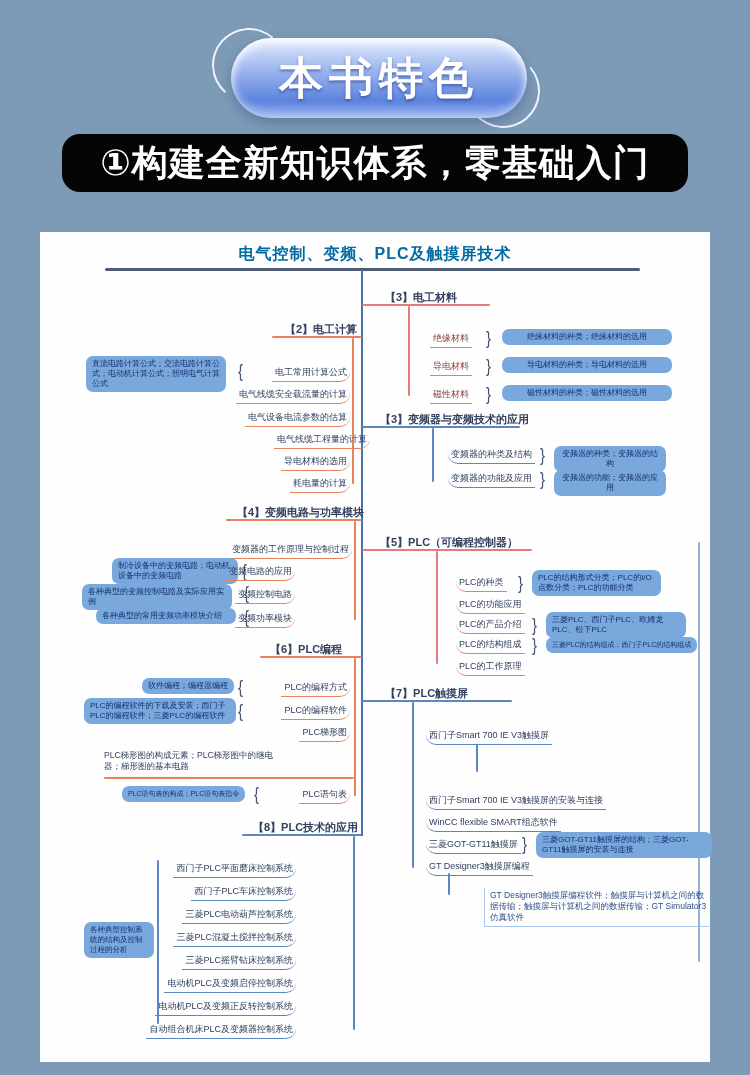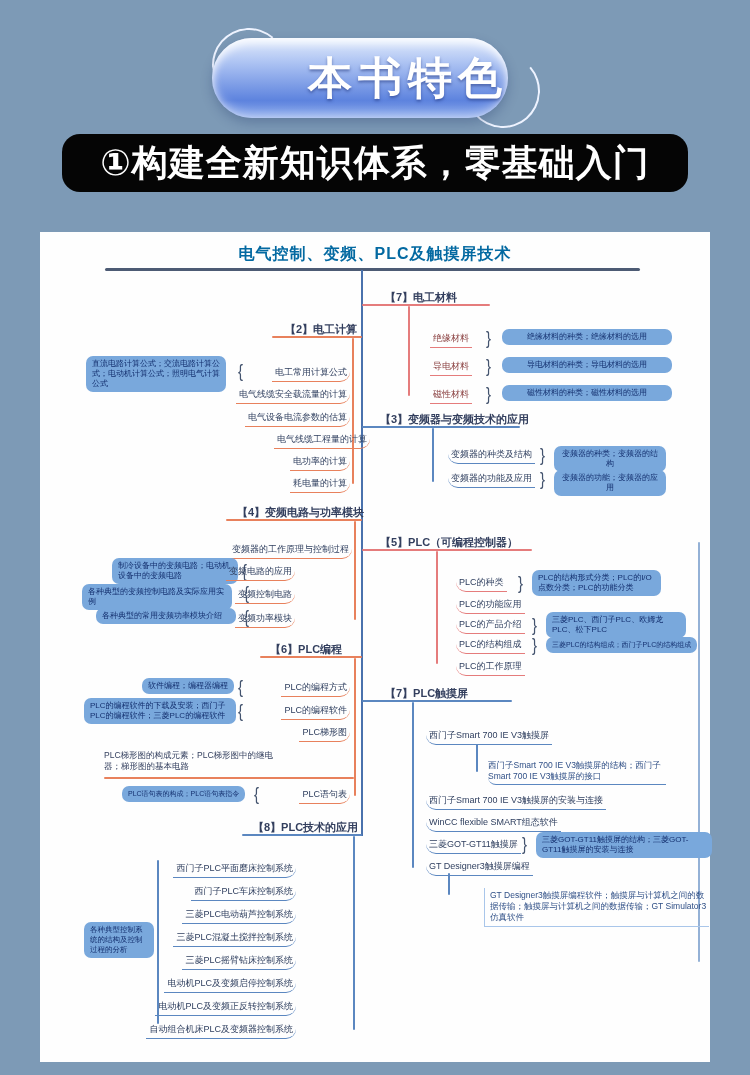--- a/index.html
+++ b/index.html
@@ -4,25 +4,25 @@
 <style>
   * { margin:0; padding:0; box-sizing:border-box; }
   html,body { width:750px; height:1075px; }
   body {
     position:relative; overflow:hidden;
     background:#7d9ab6;
     font-family:"Liberation Sans","DejaVu Sans",sans-serif;
   }
   
   .badge {
-    position:absolute; left:212px; top:38px; width:296px; height:80px;
+    position:absolute; left:231px; top:38px; width:296px; height:80px;
     border-radius:40px;
     background:linear-gradient(180deg,#e3ecfc 0%,#aec4f3 30%,#5d83de 78%,#8aa9ec 100%);
     box-shadow:0 5px 12px rgba(25,45,100,.28), inset 0 5px 8px rgba(255,255,255,.85), inset 0 -5px 10px rgba(255,255,255,.35);
-    display:flex; align-items:center; justify-content:flex-end;
+    display:flex; align-items:center; justify-content:center;
   }
   .badge-text { font-size:44px; font-weight:bold; color:#fff; letter-spacing:6px;
     text-shadow:0 2px 3px rgba(35,55,125,.55); }
   .arc { position:absolute; width:74px; height:74px; border-radius:50%; border:2px solid #eef3ff; }
   .arc-tl { left:212px; top:28px; border-color:#eef3ff transparent transparent #eef3ff; transform:rotate(-4deg); }
   .arc-br { left:466px; top:54px; border-color:transparent #eef3ff #eef3ff transparent; transform:rotate(4deg); }
   .banner {
     position:absolute; left:62px; top:134px; width:626px; height:58px;
     background:#050505; border-radius:18px;
     display:flex; align-items:center; justify-content:center;
@@ -67,21 +67,21 @@
 <div class="banner">
   <span class="banner-text">①构建全新知识体系，零基础入门</span>
 </div>
 
 <div class="panel">
   <div class="map-title">电气控制、变频、PLC及触摸屏技术</div>
   <div class="title-rule"></div>
   <div class="spine"></div>
   <div class="rail blue" style="left:658px;top:310px;height:420px;opacity:.65"></div>
 
-  <div class="blabel" style="left:345px;top:58px">【7】电工材料</div>
+  <div class="blabel" style="left:345px;top:58px">【3】电工材料</div>
   <div class="rule red" style="left:322px;top:72px;width:128px"></div>
   <div class="rail red" style="left:368px;top:74px;height:90px"></div>
   <div class="mat" style="left:390px;top:100px">绝缘材料</div>
   <span class="brc brc-r" style="left:446px;top:97px"></span>
   <div class="box c" style="left:462px;top:97px;width:170px">绝缘材料的种类；绝缘材料的选用</div>
   <div class="mat" style="left:390px;top:128px">导电材料</div>
   <span class="brc brc-r" style="left:446px;top:125px"></span>
   <div class="box c" style="left:462px;top:125px;width:170px">导电材料的种类；导电材料的选用</div>
   <div class="mat" style="left:390px;top:156px">磁性材料</div>
   <span class="brc brc-r" style="left:446px;top:153px"></span>
@@ -89,21 +89,21 @@
 
   <div class="blabel" style="left:245px;top:90px">【2】电工计算</div>
   <div class="rule orange" style="left:232px;top:104px;width:90px"></div>
   <div class="rail orange" style="left:312px;top:106px;height:146px"></div>
   <div class="box" style="left:46px;top:124px;width:140px">直流电路计算公式；交流电路计算公式；电动机计算公式；照明电气计算公式</div>
   <span class="brc brc-l" style="left:198px;top:130px"></span>
   <div class="item orange l" style="right:360px;top:134px">电工常用计算公式</div>
   <div class="item orange l" style="right:360px;top:156px">电气线缆安全载流量的计算</div>
   <div class="item orange l" style="right:360px;top:179px">电气设备电流参数的估算</div>
   <div class="item orange l" style="right:340px;top:201px">电气线缆工程量的计算</div>
-  <div class="item orange l" style="right:360px;top:223px">电功率的计算</div>
+  <div class="item orange l" style="right:360px;top:223px">导电材料的选用</div>
   <div class="item orange l" style="right:360px;top:245px">耗电量的计算</div>
 
   <div class="blabel" style="left:340px;top:180px">【3】变频器与变频技术的应用</div>
   <div class="rule blue" style="left:322px;top:194px;width:158px"></div>
   <div class="rail blue" style="left:392px;top:196px;height:54px"></div>
   <div class="item blue r" style="left:408px;top:216px">变频器的种类及结构</div>
   <span class="brc brc-r" style="left:500px;top:214px"></span>
   <div class="box c" style="left:514px;top:214px;width:112px">变频器的种类；变频器的结构</div>
   <div class="item blue r" style="left:408px;top:240px">变频器的功能及应用</div>
   <span class="brc brc-r" style="left:500px;top:238px"></span>
@@ -152,21 +152,20 @@
   <div class="rule orange" style="left:64px;top:545px;width:250px"></div>
   <div class="box sm" style="left:82px;top:554px">PLC语句表的构成；PLC语句表指令</div>
   <span class="brc brc-l" style="left:214px;top:553px"></span>
   <div class="item orange l" style="right:360px;top:556px">PLC语句表</div>
 
   <div class="blabel" style="left:345px;top:454px">【7】PLC触摸屏</div>
   <div class="rule blue" style="left:322px;top:468px;width:150px"></div>
   <div class="rail blue" style="left:372px;top:470px;height:166px"></div>
   <div class="item blue r" style="left:386px;top:497px">西门子Smart 700 IE V3触摸屏</div>
   <div class="rail blue" style="left:436px;top:512px;height:28px"></div>
-  <div class="btext u" style="left:448px;top:528px;width:178px">西门子Smart 700 IE V3触摸屏的结构；西门子Smart 700 IE V3触摸屏的接口</div>
   <div class="item blue r" style="left:386px;top:562px">西门子Smart 700 IE V3触摸屏的安装与连接</div>
   <div class="item blue r" style="left:386px;top:584px">WinCC flexible SMART组态软件</div>
   <div class="item blue r" style="left:386px;top:606px">三菱GOT-GT11触摸屏</div>
   <span class="brc brc-r" style="left:482px;top:603px"></span>
   <div class="box" style="left:496px;top:600px;width:176px">三菱GOT-GT11触摸屏的结构；三菱GOT-GT11触摸屏的安装与连接</div>
   <div class="item blue r" style="left:386px;top:628px">GT Designer3触摸屏编程</div>
   <div class="rail blue" style="left:408px;top:641px;height:22px"></div>
   <div class="btext frame" style="left:444px;top:656px;width:225px">GT Designer3触摸屏编程软件；触摸屏与计算机之间的数据传输；触摸屏与计算机之间的数据传输；GT Simulator3仿真软件</div>
 
   <div class="blabel" style="left:213px;top:588px">【8】PLC技术的应用</div>

